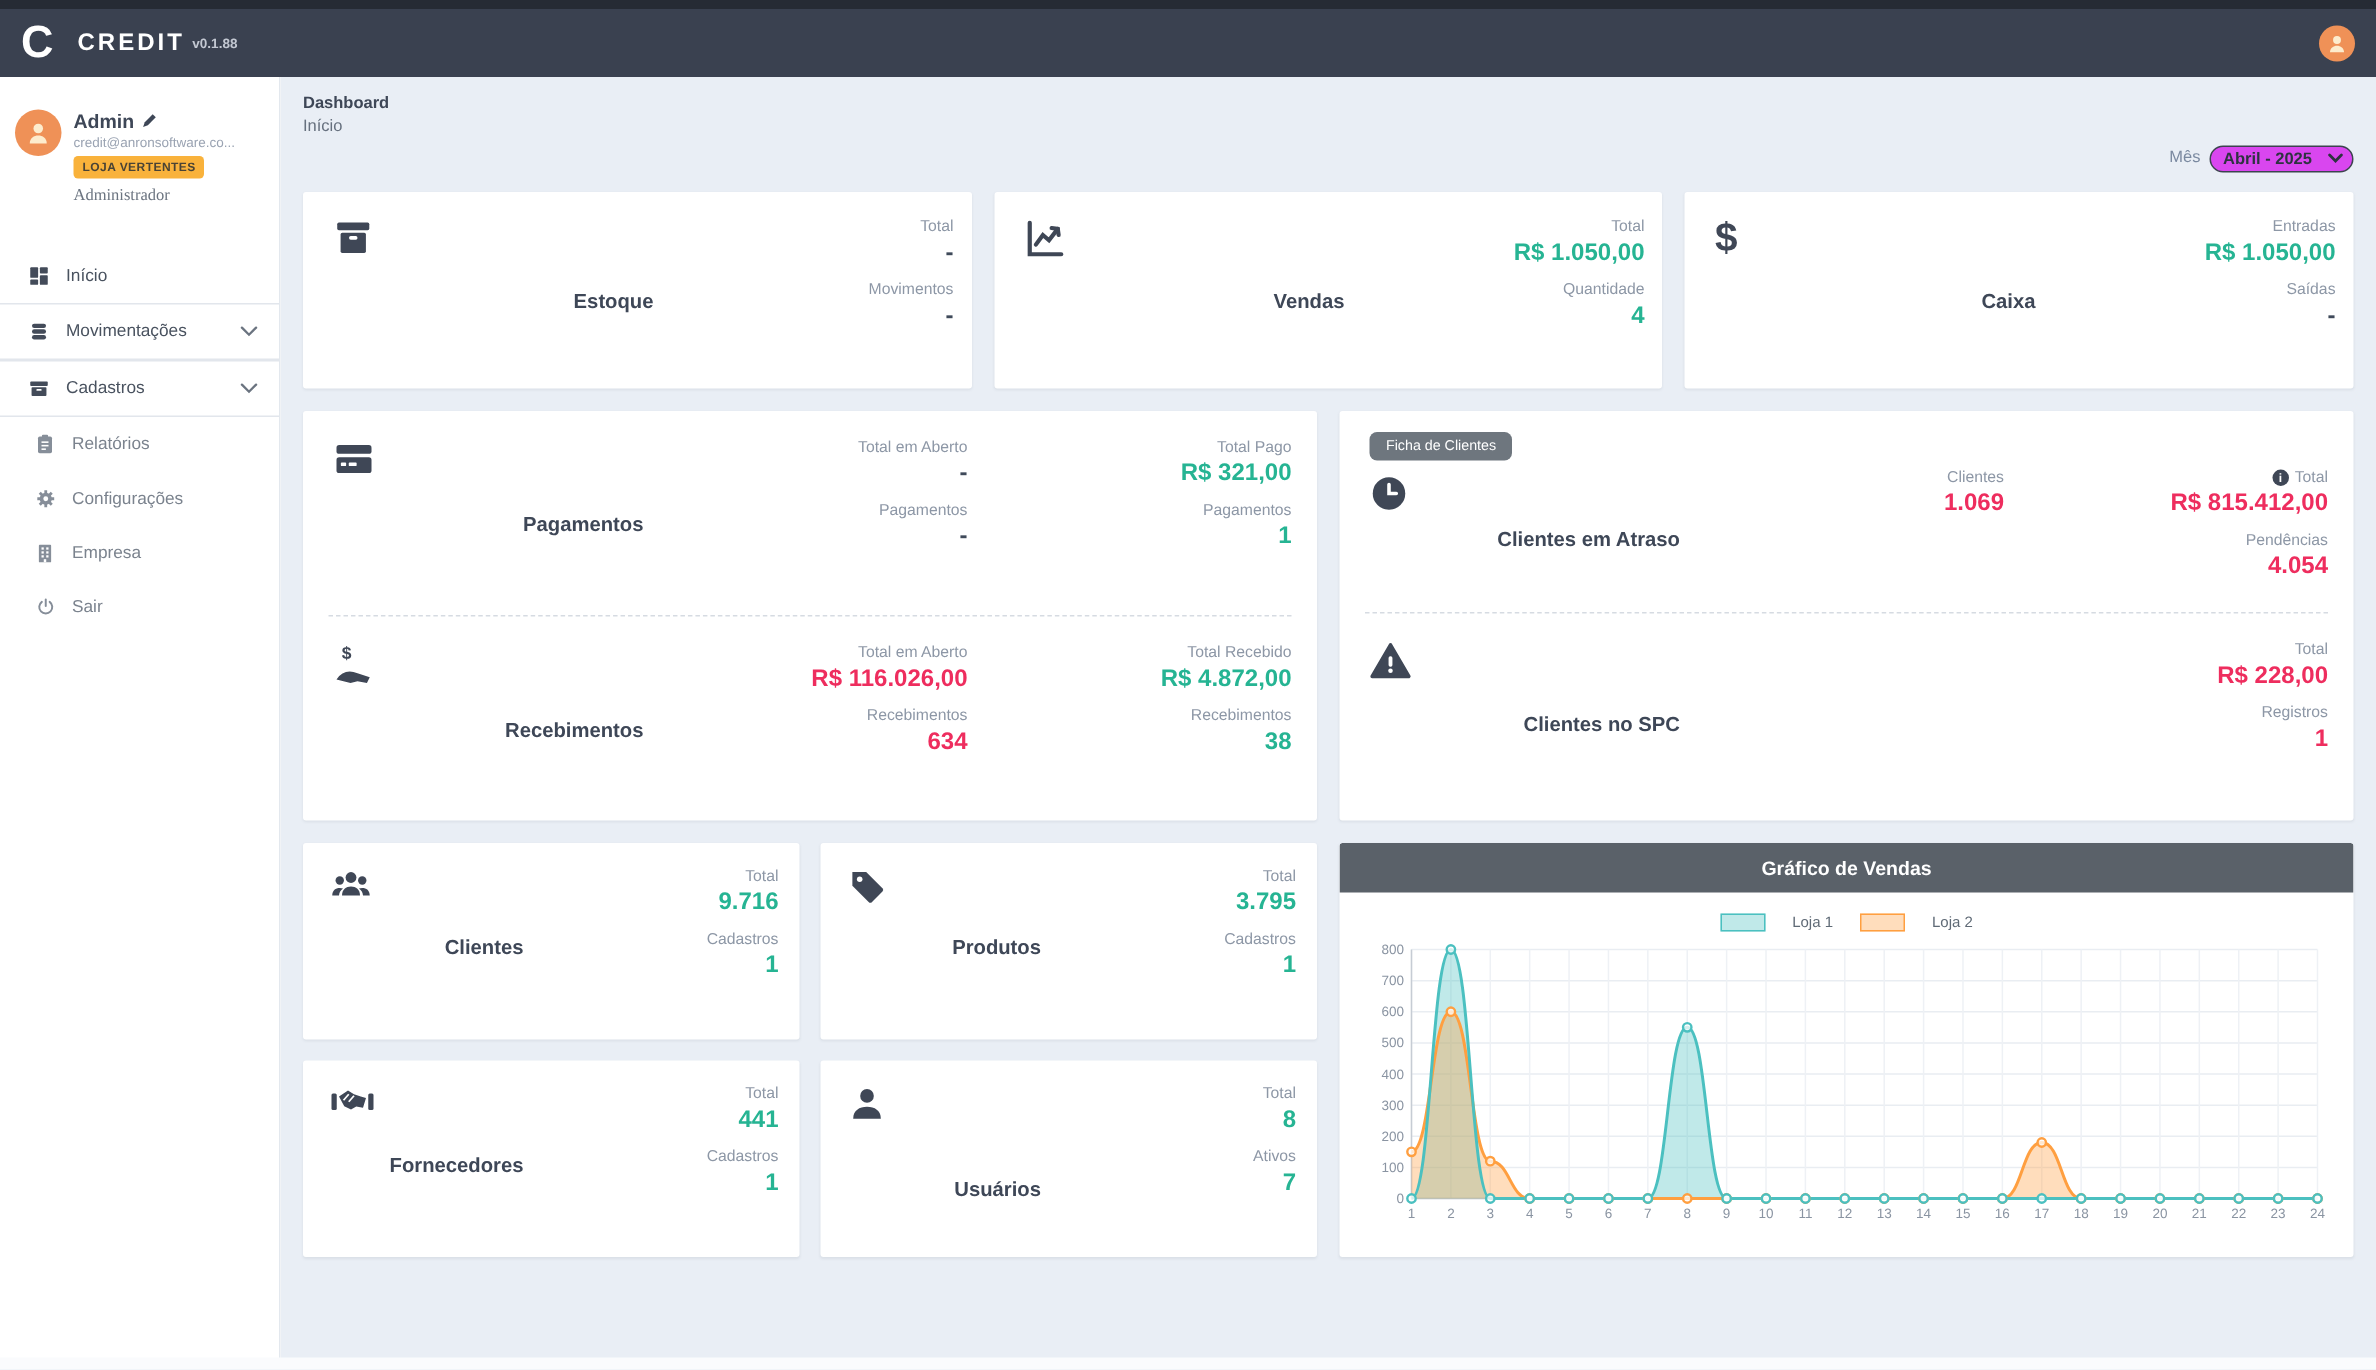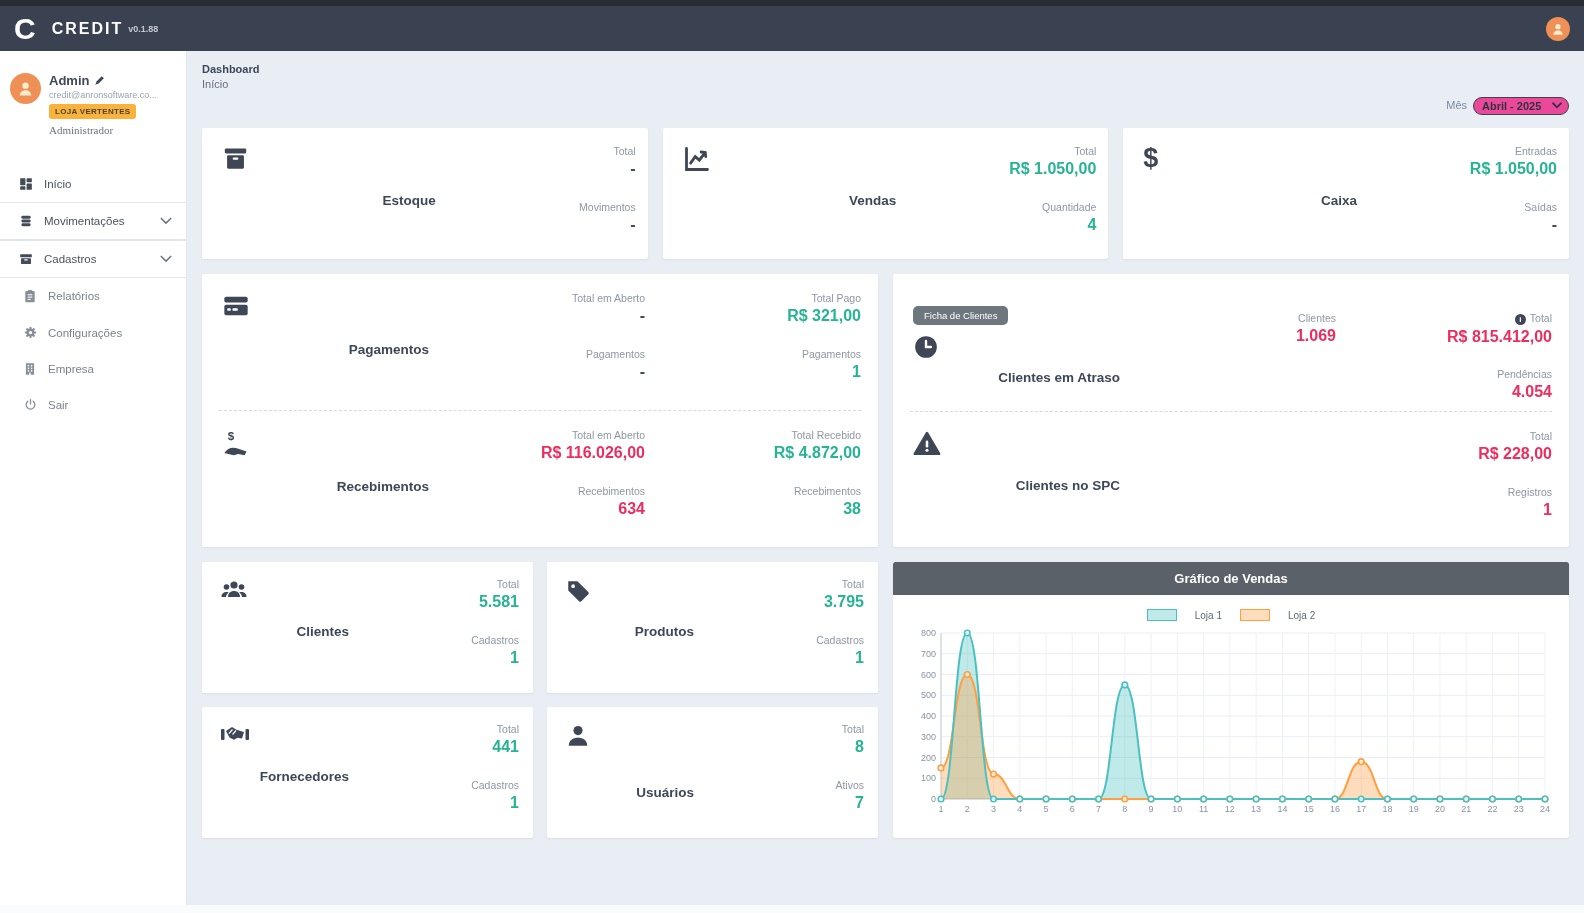--- a/index.html
+++ b/index.html
@@ -36,47 +36,47 @@
 
   
   .main { position:absolute; top:51px; left:187px; right:0; bottom:0; background:#e9eef5;
     padding:12px 15px 0 15px; overflow:hidden; }
   .page-title { font-size:11px; font-weight:bold; color:#3e4757; }
   .breadcrumb { font-size:11px; color:#66707e; margin-top:3px; }
   .filter-row { display:flex; justify-content:flex-end; align-items:center; gap:6px; margin-top:6px; height:18px; }
   .month-label { font-size:11px; color:#7a89a0; }
   .select-wrap { position:relative; }
   .month-select { appearance:none; -webkit-appearance:none; font-family:"Liberation Sans",sans-serif;
-    font-size:11px; font-weight:bold; color:#2d3340; background:#ec4899; border:1.5px solid #3c434f;
+    font-size:11px; font-weight:bold; color:#2d3340; background:#d946ef; border:1.5px solid #3c434f;
     border-radius:9px; height:18px; padding:0 22px 0 8px; width:96px; }
   .select-wrap svg { position:absolute; right:7px; top:6px; pointer-events:none; }
 
   .row { display:flex; gap:15px; margin-top:15px; }
   .card { background:#fff; border-radius:2px; box-shadow:0 1px 2px rgba(40,50,70,.08); }
 
   
   .kpi { flex:1; height:131px; padding:17px 12px 14px 20px; display:flex; }
   .kpi-left { flex:1; display:flex; flex-direction:column; }
   .kpi-icon { height:34px; display:flex; align-items:flex-start; color:#3f4756; }
   .kpi-title { font-size:13.5px; font-weight:bold; color:#3e4757; margin-top:14px;text-align:right; }
   .stats-col { width:200px; text-align:right; }
   .stat-label { font-size:10.5px; color:#8d97a6; }
   .stat-value { font-size:16px; font-weight:bold; margin-top:3px; line-height:1.1; }
-  .stat + .stat { margin-top:23px; }
+  .stat + .stat { margin-top:9px; }
   .v-dark { color:#3f4a5a; } .v-green { color:#26b493; } .v-red { color:#ee2d5e; }
 
   
   .split-card { flex:1; height:273px; padding:0 17px; display:flex; flex-direction:column; }
   .split-half { flex:1; display:flex; padding:18px 0 10px 3px; }
   .split-divider { border-top:1px dashed #d6dbe2; }
   .half-left { flex:1; display:flex; flex-direction:column; }
   .two-cols { display:flex; }
   .col-216 { width:216px; text-align:right; }
   .badge-pill { display:inline-block; background:#6e767e; color:#fff; font-size:9.5px;
-    padding:4px 11px; border-radius:5px; margin-bottom:9px; cursor:pointer; align-self:flex-start;margin-top:18px; }
+    padding:4px 11px; border-radius:5px; margin-bottom:9px; cursor:pointer; align-self:flex-start; }
   .info-dot { display:inline-flex; width:11px; height:11px; border-radius:50%; background:#3f4756;
     color:#fff; font-size:8px; font-weight:bold; align-items:center; justify-content:center;
     margin-right:4px; vertical-align:middle; font-style:normal; }
 
   
   .grid2 { flex:1; display:grid; grid-template-columns:1fr 1fr; grid-template-rows:1fr 1fr; gap:14px; }
   .mini { padding:16px 14px 12px 18px; display:flex; }
 
   
   .chart-card { flex:1; height:276px; display:flex; flex-direction:column; overflow:hidden; }
@@ -458,21 +458,21 @@
                 <path d="M1.5 19c0-3.4 2.2-5 5-5 .8 0 1.6.1 2.2.4C7 15.6 6.2 17 6 19z"></path>
               <circle cx="21.5" cy="9" r="2.8"></circle>
                 <path d="M26.5 19c0-3.4-2.2-5-5-5-.8 0-1.6.1-2.2.4 1.7 1.2 2.5 2.6 2.7 4.6z"></path>
             </svg>
             </span>
           <div class="kpi-title" style="margin-top:12px;">Clientes</div>
         </div>
         <div class="stats-col" style="width:170px;">
           <div class="stat">
               <div class="stat-label">Total</div>
-            <div class="stat-value v-green">5.581</div>
+            <div class="stat-value v-green">9.716</div>
             </div>
           <div class="stat">
               <div class="stat-label">Cadastros</div>
             <div class="stat-value v-green">1</div>
             </div>
         </div>
       </div>
 
       <div class="card mini">
         <div class="kpi-left">

